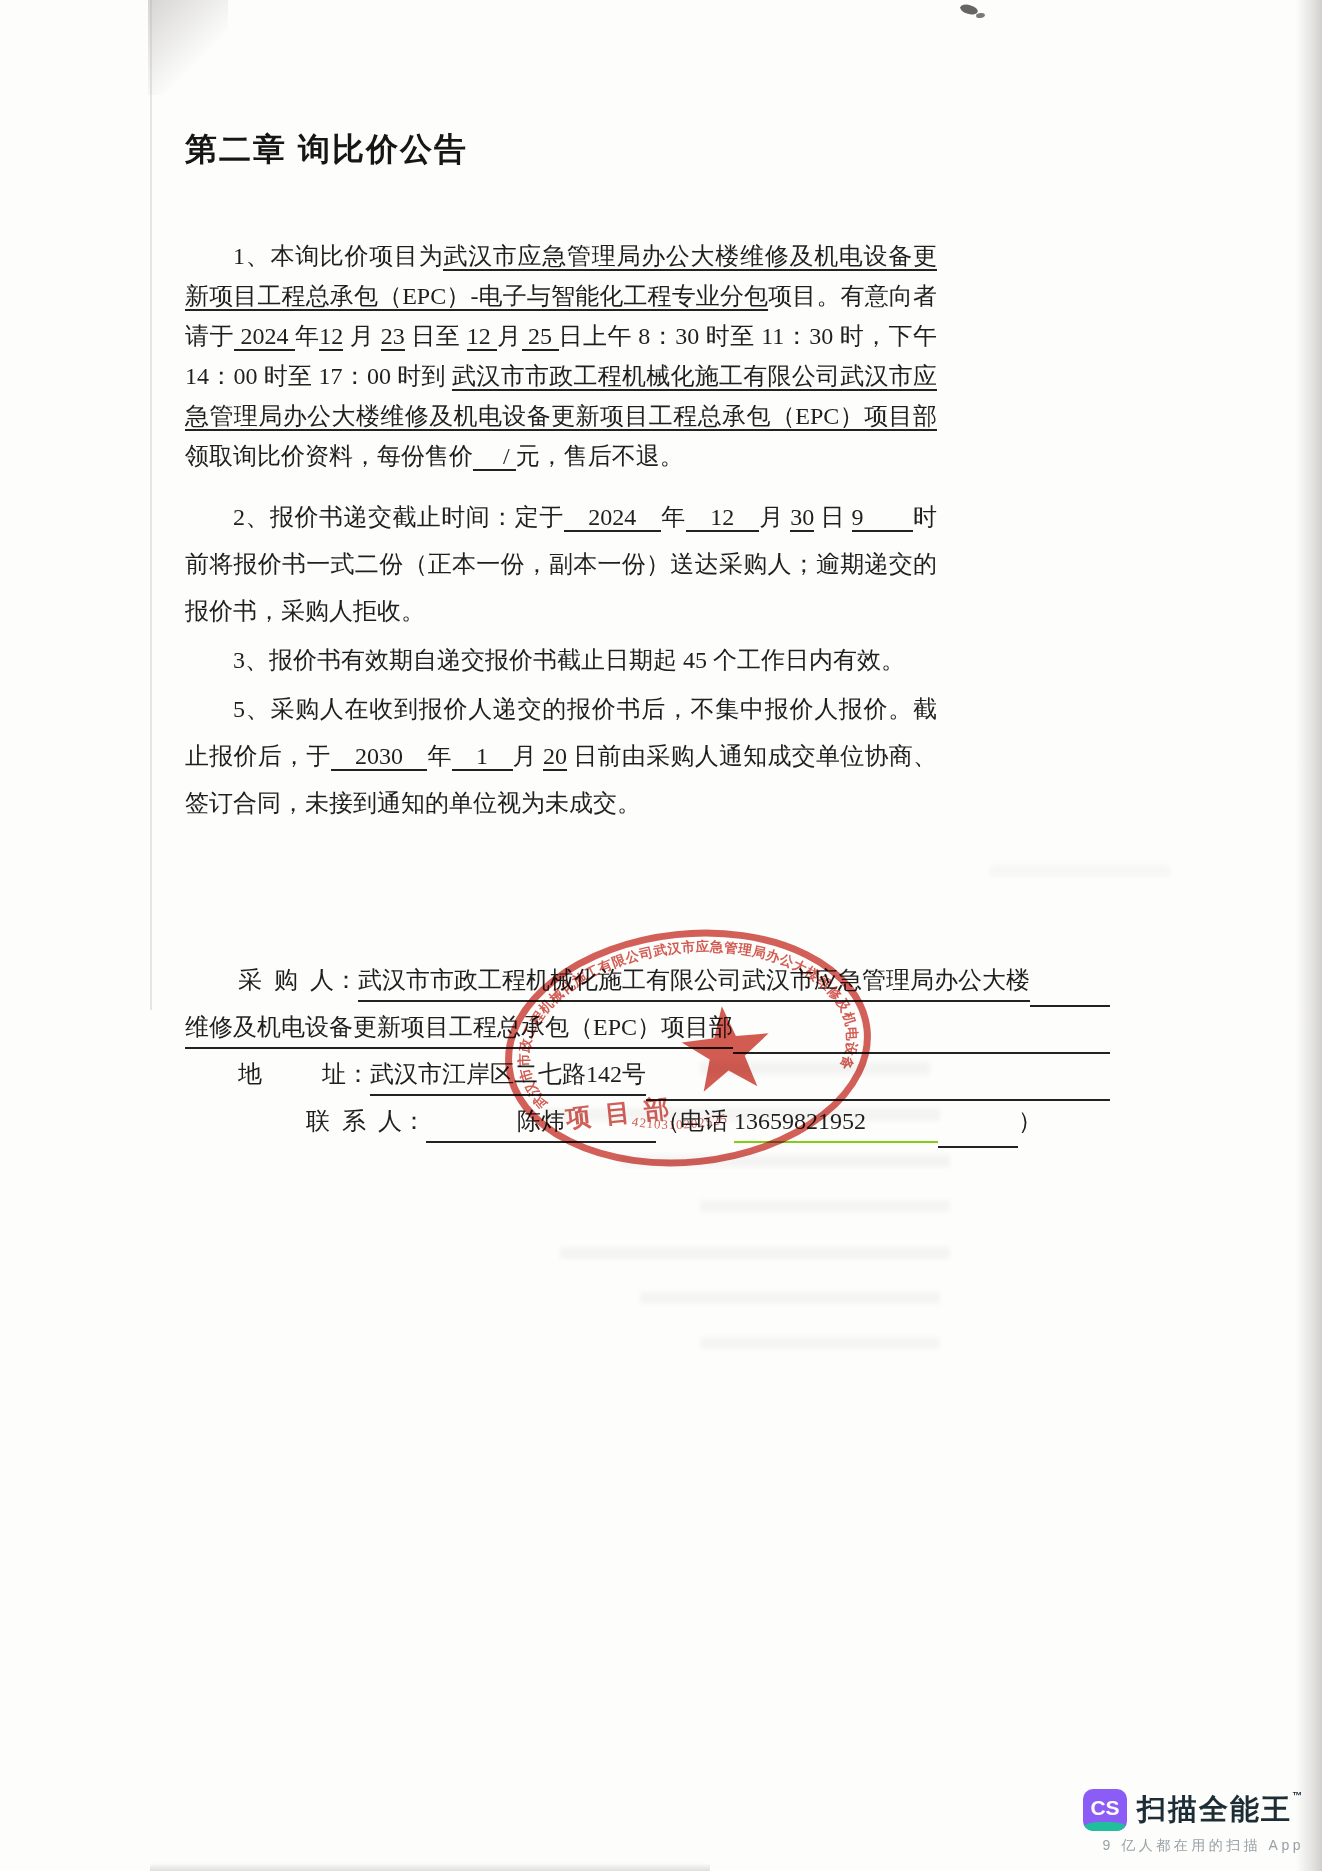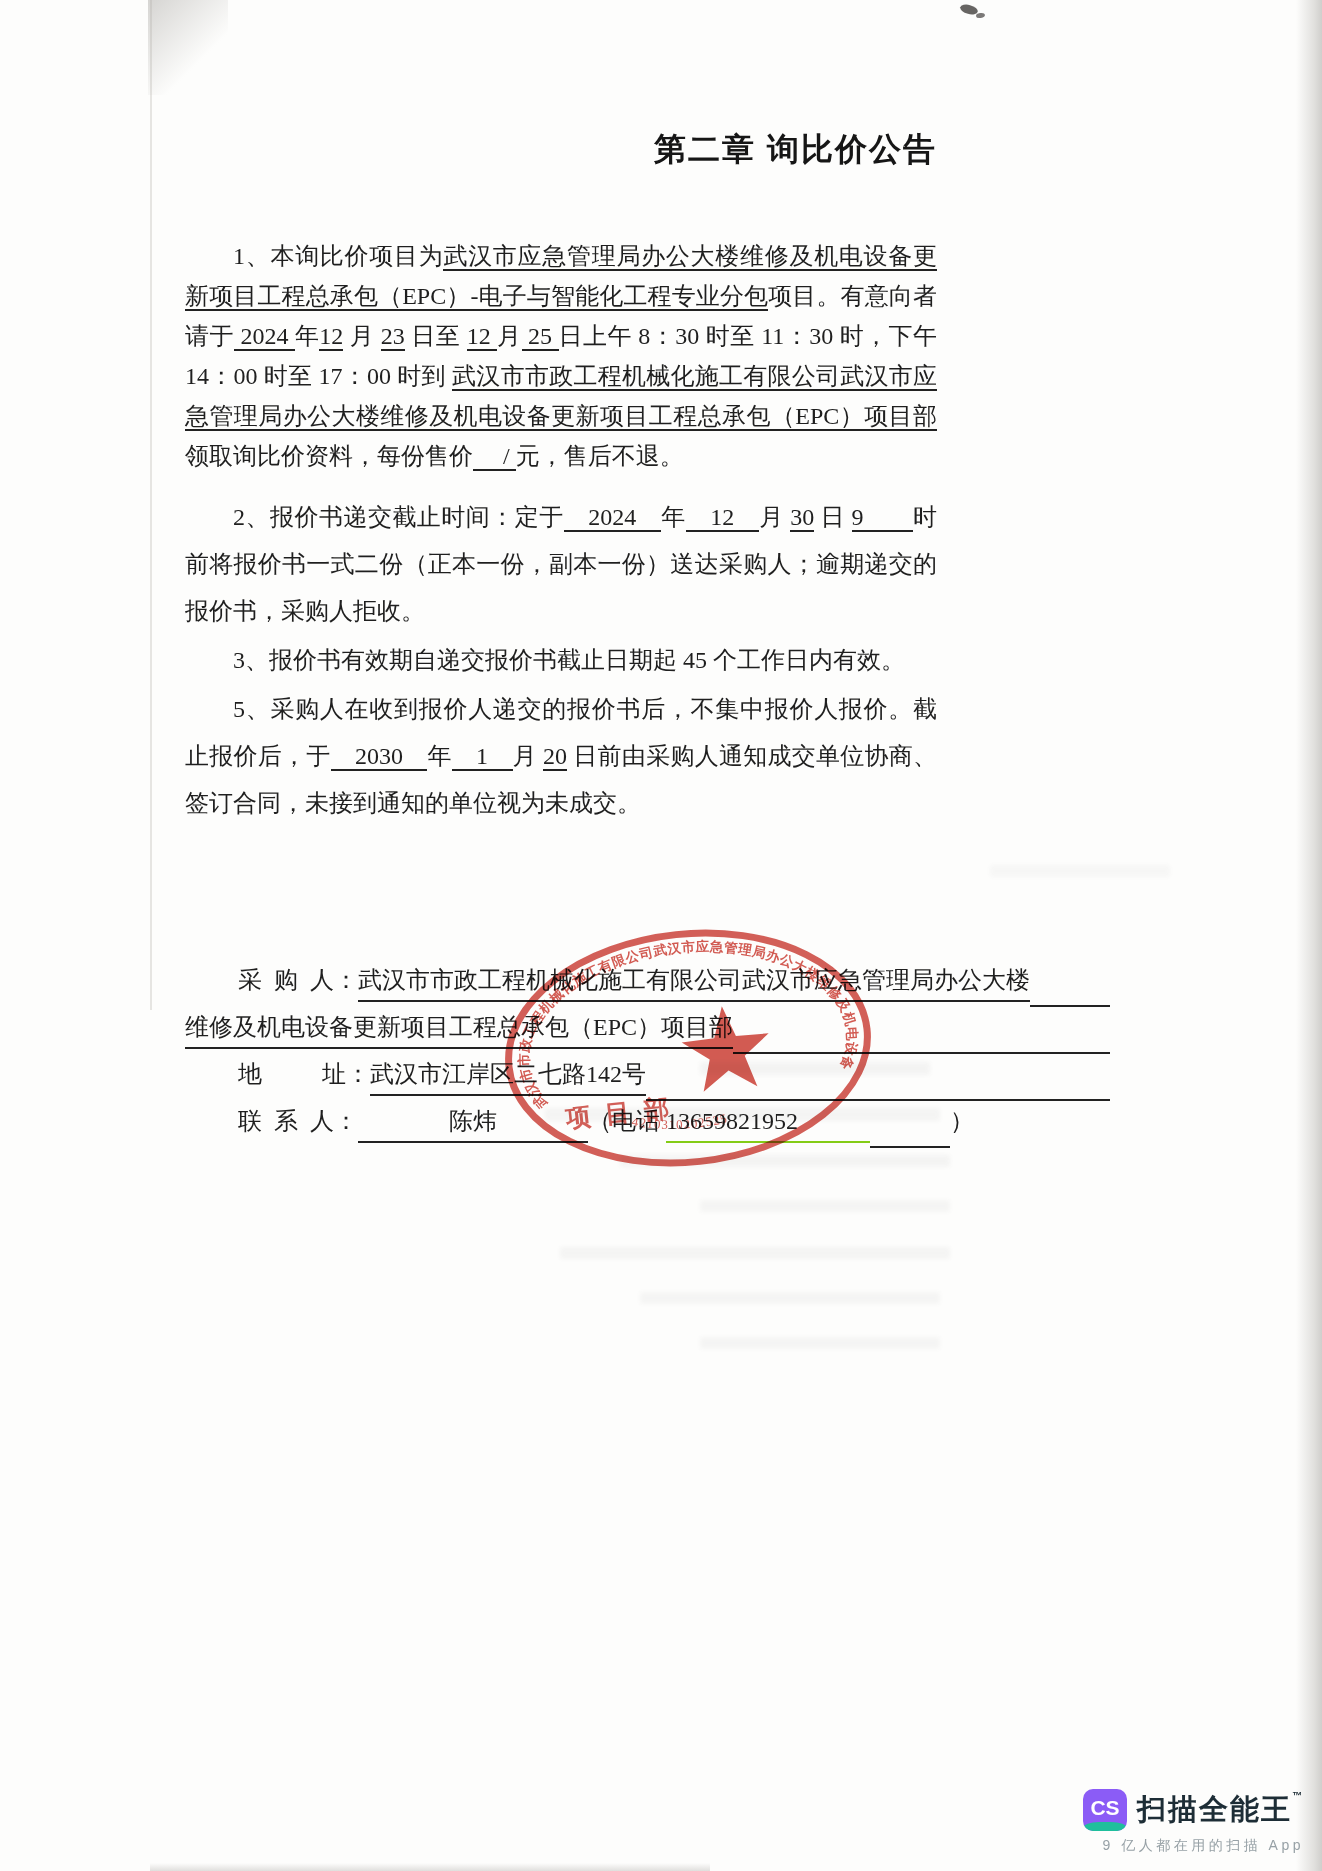--- a/index.html
+++ b/index.html
@@ -14,36 +14,36 @@
   .edge-left-line{position:absolute;left:150px;top:0;width:2px;height:1010px;background:#dcdad7;opacity:.7;}
   .corner-tl{position:absolute;left:148px;top:0;width:80px;height:95px;
     background:linear-gradient(135deg,rgba(175,173,169,.5),rgba(175,173,169,0) 65%);}
   .smudge1{position:absolute;left:960px;top:5px;width:18px;height:9px;background:#4c4a48;border-radius:50%;transform:rotate(14deg);opacity:.85;}
   .smudge2{position:absolute;left:976px;top:13px;width:9px;height:5px;background:#5a5856;border-radius:50%;transform:rotate(-8deg);opacity:.8;}
   .edge-bottom{position:absolute;left:150px;bottom:0;width:560px;height:8px;background:linear-gradient(to top,rgba(180,178,174,.4),rgba(180,178,174,0));}
   .ghost{position:absolute;background:#6a6a6a;filter:blur(2px);border-radius:2px;}
   
   .title{
     position:absolute;top:128px;left:185px;width:752px;margin:0;
-    text-align:right;font-size:32px;font-weight:bold;letter-spacing:2px;
+    text-align:left;font-size:32px;font-weight:bold;letter-spacing:2px;
     font-family:"Liberation Sans","DejaVu Sans",sans-serif;color:#161616;
   }
   
   .body{position:absolute;top:236px;left:185px;width:752px;}
   .para{margin:0;text-align:justify;font-size:24px;text-indent:2em;}
   .p1{line-height:40px;}
   .pw{line-height:47px;}
   .p2{margin-top:18px;}
   .p3{margin-top:2px;}
   .p4{margin-top:2px;}
   .p5{margin-top:2px;}
   .u{border-bottom:2px solid #222;}
   
   .sign{position:absolute;top:960px;left:185px;width:925px;font-size:24px;}
-  .sline{display:flex;align-items:baseline;height:47px;line-height:40px;}
+  .sline{display:flex;align-items:baseline;height:47px;line-height:40px;justify-content:center;}
   .lbl{flex:0 0 auto;padding-left:53px;white-space:pre;}
   .sline .u{white-space:pre;}
   .ufill{flex:1 1 auto;border-bottom:2px solid #222;align-self:stretch;}
   .ucen{flex:0 0 230px;text-align:center;border-bottom:2px solid #222;}
   .uph{border-bottom:2px solid #84cc16;white-space:pre;}
   .ufix{flex:0 0 80px;border-bottom:2px solid #222;align-self:stretch;}
   
   .seal{position:absolute;left:498px;top:926px;width:380px;height:244px;
     transform:rotate(-6deg);mix-blend-mode:multiply;opacity:.92;pointer-events:none;}
   

